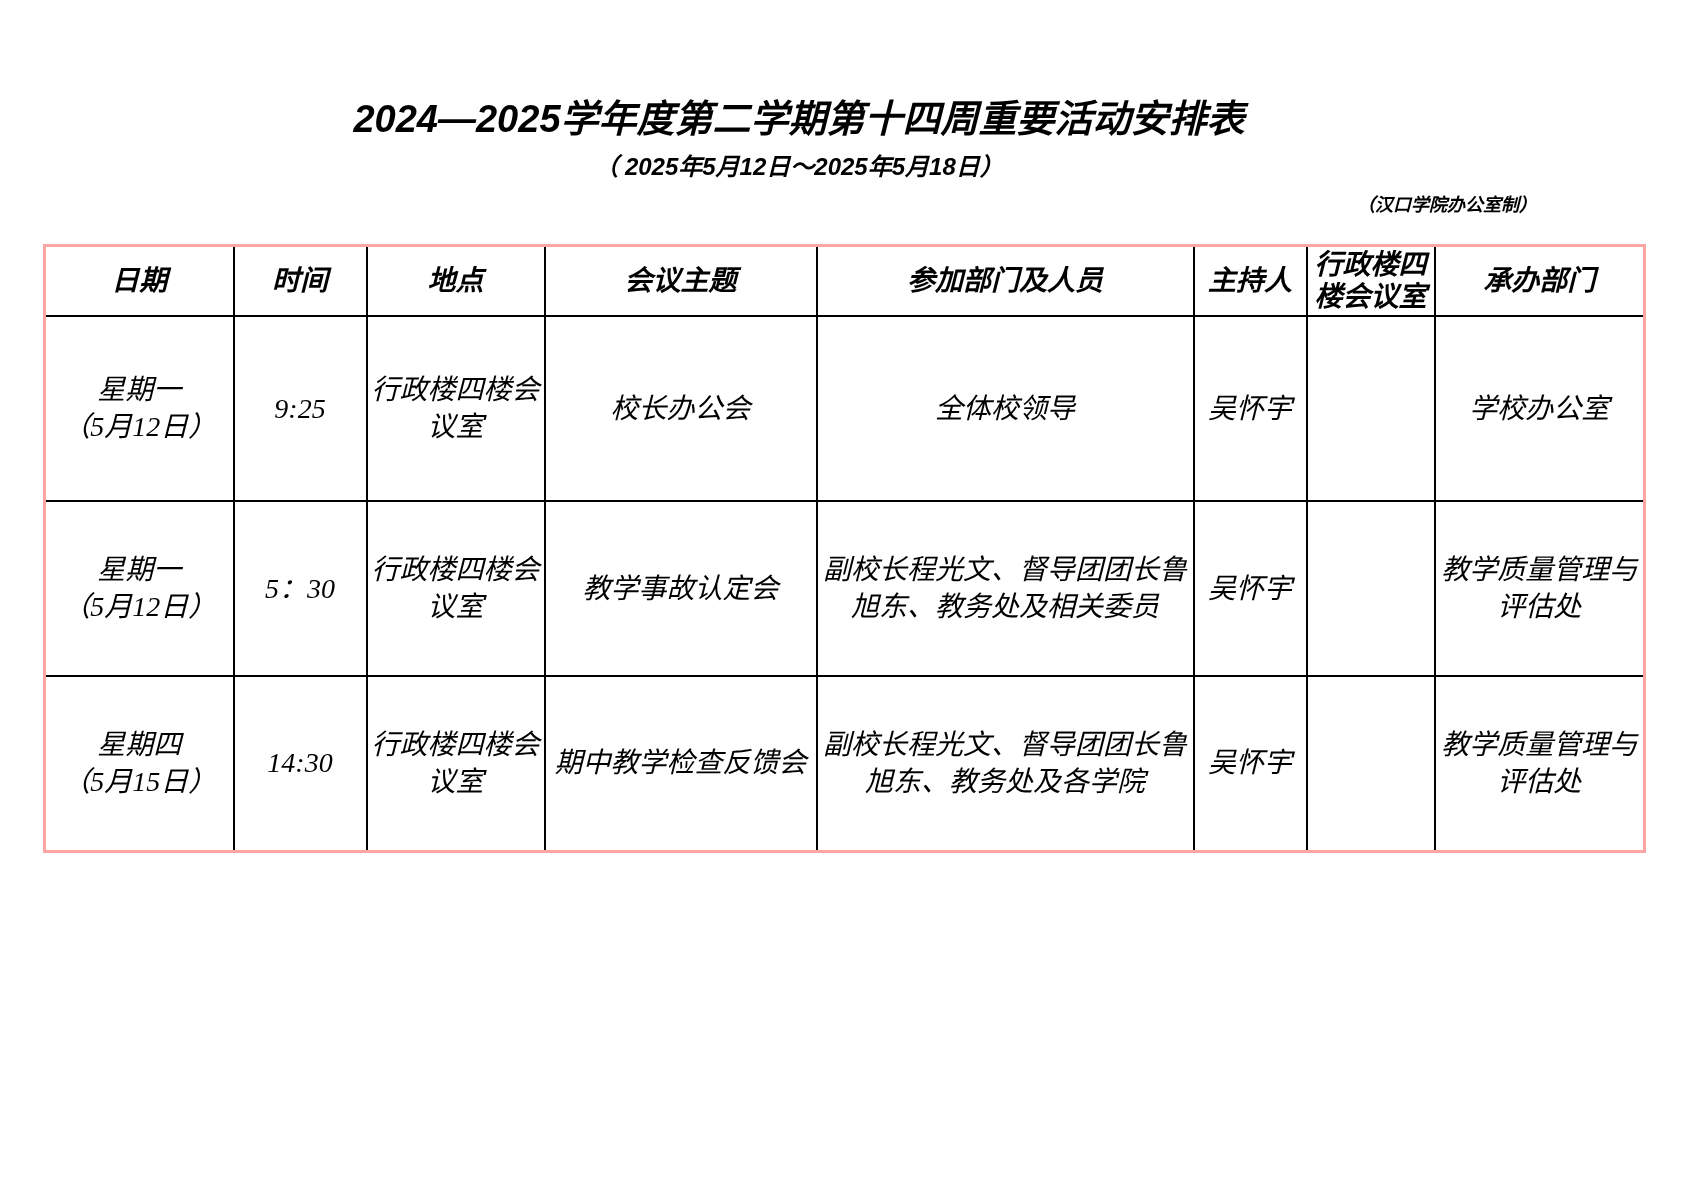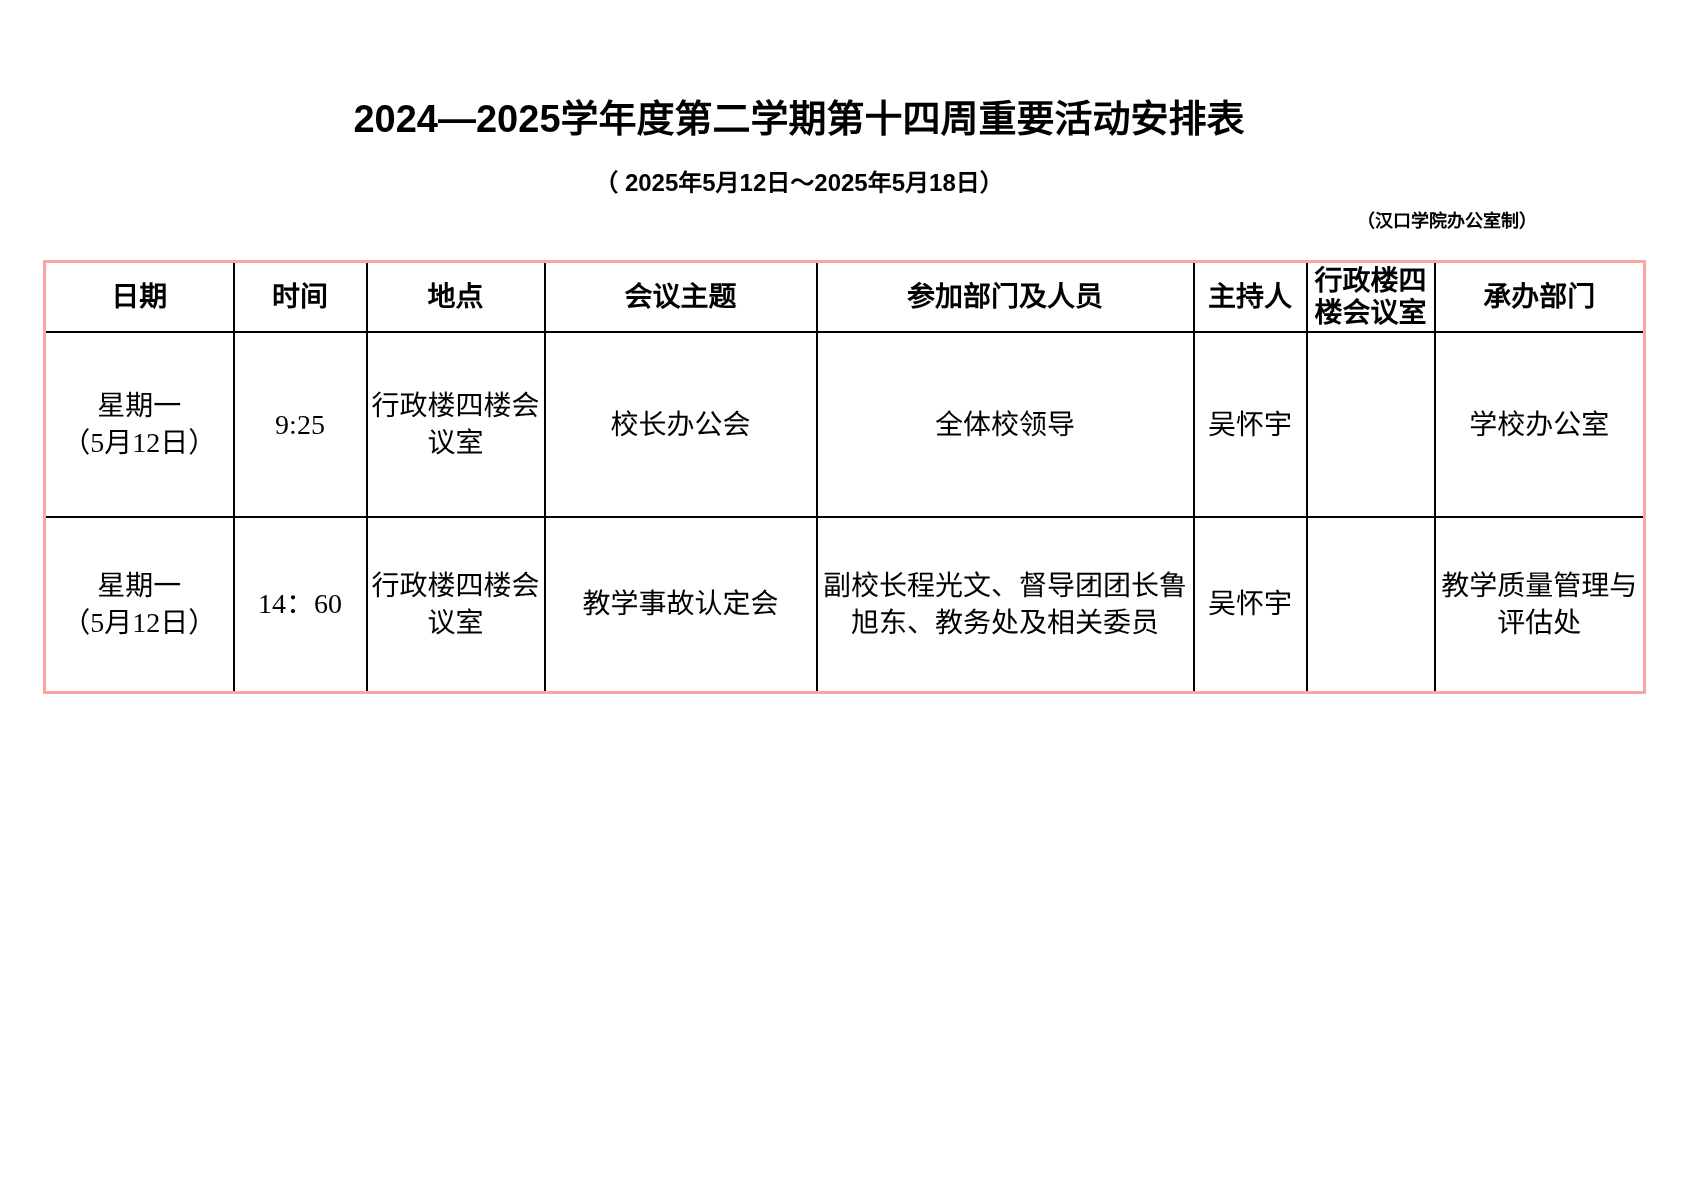--- a/index.html
+++ b/index.html
@@ -11,36 +11,37 @@
     width: 1684px;
     height: 1191px;
     font-family: "Liberation Serif", "DejaVu Serif", serif;
     color: #000000;
     box-sizing: border-box;
     padding-top: 96px;
   }
   .page {
     width: 1512px;
     margin-left: 43px;
+    font-style: italic;
   }
   .doc-title {
     text-align: center;
     font-family: "Liberation Sans", "DejaVu Sans", sans-serif;
     font-weight: bold;
     font-size: 38px;
     line-height: 1.25;
     letter-spacing: 0px;
   }
   .doc-subtitle {
     text-align: center;
     font-family: "Liberation Sans", "DejaVu Sans", sans-serif;
     font-weight: bold;
     font-size: 24px;
     line-height: 1.25;
-    margin-top: 24px;
+    margin-top: 8px;
   }
   .doc-issuer {
     text-align: right;
     font-family: "Liberation Sans", "DejaVu Sans", sans-serif;
     font-weight: bold;
     font-size: 18px;
     line-height: 1.25;
     margin-top: 12px;
     padding-right: 18px;
   }
@@ -122,23 +123,36 @@
           <td class="participants-cell">全体校领导</td>
           <td class="host-cell">吴怀宇</td>
           <td class="reporter-cell"></td>
           <td class="organizer-cell">学校办公室</td>
         </tr>
         <tr>
           <td class="date-cell">
             <span class="date-line">星期一</span>
             <span class="date-line">（5月12日）</span>
           </td>
-          <td class="time-cell">14：60</td>
+          <td class="time-cell">5：30</td>
           <td class="place-cell">行政楼四楼会议室</td>
           <td class="topic-cell">教学事故认定会</td>
           <td class="participants-cell">副校长程光文、督导团团长鲁旭东、教务处及相关委员</td>
+          <td class="host-cell">吴怀宇</td>
+          <td class="reporter-cell"></td>
+          <td class="organizer-cell">教学质量管理与评估处</td>
+        </tr>
+        <tr>
+          <td class="date-cell">
+            <span class="date-line">星期四</span>
+            <span class="date-line">（5月15日）</span>
+          </td>
+          <td class="time-cell">14:30</td>
+          <td class="place-cell">行政楼四楼会议室</td>
+          <td class="topic-cell">期中教学检查反馈会</td>
+          <td class="participants-cell align-left">副校长程光文、督导团团长鲁旭东、教务处及各学院</td>
           <td class="host-cell">吴怀宇</td>
           <td class="reporter-cell"></td>
           <td class="organizer-cell">教学质量管理与评估处</td>
         </tr>
       </tbody>
   </table>
 </div>
 
 </body></html>

